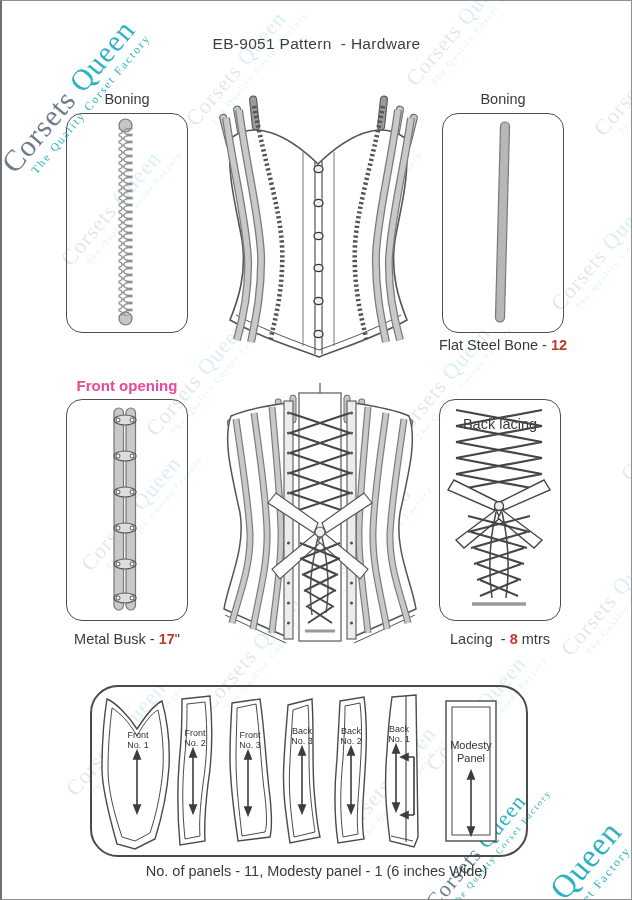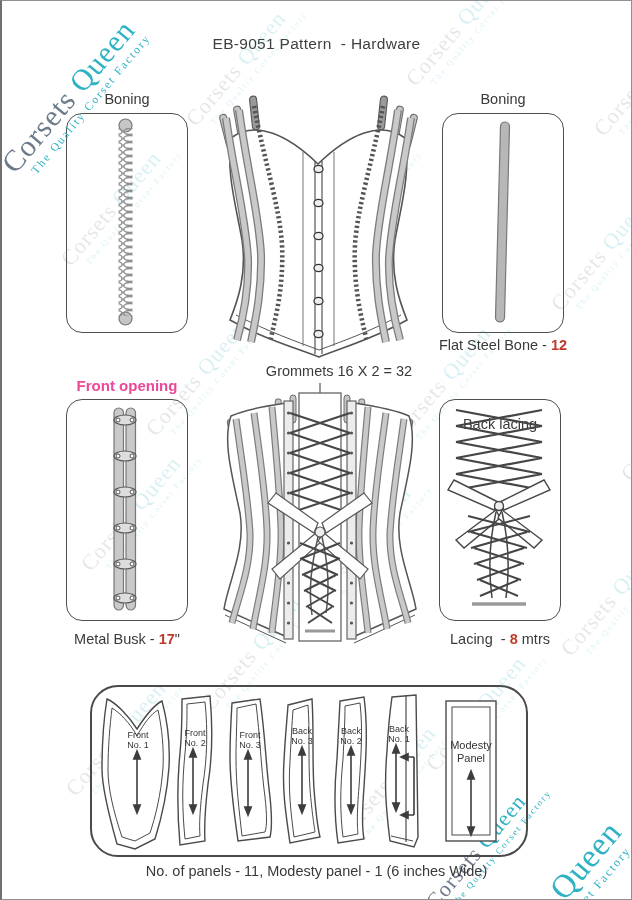--- a/index.html
+++ b/index.html
@@ -182,21 +182,20 @@
       <path d="M 196 24 C 188 80, 176 125, 174 165 C 173 200, 180 228, 185 246" stroke="#7c7c7c" stroke-width="8"></path>
       <path d="M 196 24 C 188 80, 176 125, 174 165 C 173 200, 180 228, 185 246" stroke="#c9c9c9" stroke-width="5.4"></path>
       <path d="M 183 16 C 175 75, 163 120, 161 160 C 160 198, 167 228, 171 248" stroke="#7c7c7c" stroke-width="8"></path>
       <path d="M 183 16 C 175 75, 163 120, 161 160 C 160 198, 167 228, 171 248" stroke="#c9c9c9" stroke-width="5.4"></path>
     </g>
 
     <path d="M 39 12 C 50 70, 64 110, 67 150 C 69 195, 60 225, 55 248" fill="none" stroke="#545454" stroke-width="4.6" stroke-dasharray="2.3 2.6"></path>
     <path d="M 168 12 C 157 70, 143 110, 140 150 C 138 195, 147 225, 152 248" fill="none" stroke="#545454" stroke-width="4.6" stroke-dasharray="2.3 2.6"></path>
   </svg>
 
-  <div class="abs caption content" style="left:217px;width:240px;top:362px;">Grommets 16 X 2 = 32</div>
 
   <div class="abs hdr bold content" style="left:64px;width:122px;top:376px;">Front opening</div>
   <div class="abs box content" style="left:64px;top:398px;width:122px;height:222px;">
     <svg width="119" height="218" viewBox="0 0 119 218">
       <rect x="47" y="8" width="9.5" height="202" rx="4.75" fill="#c9c9c9" stroke="#777" stroke-width="1.2"></rect>
       <rect x="59" y="8" width="9.5" height="202" rx="4.75" fill="#c9c9c9" stroke="#777" stroke-width="1.2"></rect>
       <g>
         <g transform="translate(0,20)">
             <ellipse cx="58" cy="0" rx="11" ry="5" fill="#dddddd" stroke="#555" stroke-width="1.2"></ellipse>
             <circle cx="51" cy="0" r="2" fill="#fff" stroke="#555"></circle>

